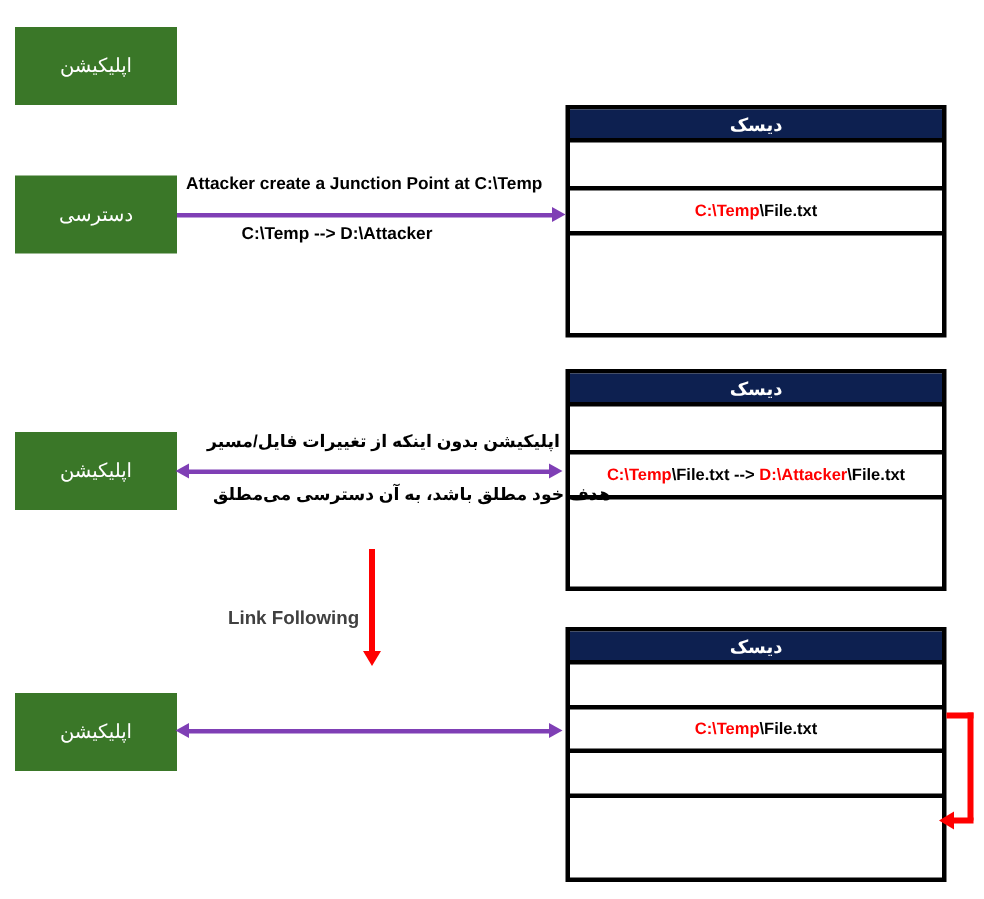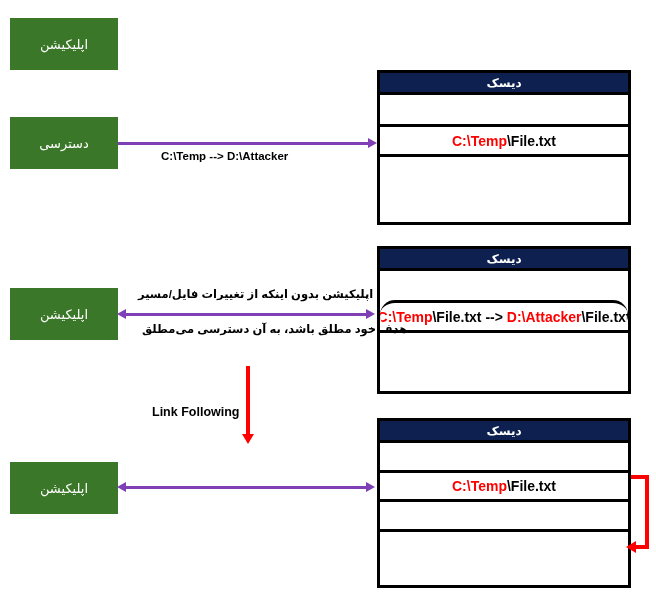--- a/index.html
+++ b/index.html
@@ -55,21 +55,21 @@
     justify-content: center;
     box-sizing: border-box;
     flex: 0 0 auto;
   }
   .disk-row {
     border-top: 3px solid #000000;
     box-sizing: border-box;
     display: flex;
     align-items: center;
     justify-content: center;
-    font-size: 14px;
+    font-size: 11px;
     font-weight: bold;
     color: #000000;
     white-space: nowrap;
     overflow: hidden;
   }
   .disk-row.empty { justify-content: center; }
   .pathtext { white-space: nowrap; }
   .pathtext .red { color: #ff0000; }
   .pathtext .blk { color: #000000; }
 
@@ -167,49 +167,50 @@
     <div class="disk-row empty" style="height:32px;"></div>
     <div class="disk-row" style="height:30px;">
       <span class="pathtext"><span class="red" style="color: rgb(255, 0, 0);">C:\Temp</span><span class="blk">\File.txt</span></span>
     </div>
     <div class="disk-row empty" style="flex:1 1 auto;"></div>
   </div>
 
   <div class="disk" style="left:377px; top:246px; width:254px; height:148px;">
     <div class="disk-header" style="height: 19px; background: rgb(13, 32, 80);">دیسک</div>
     <div class="disk-row empty" style="height:32px;"></div>
-    <div class="disk-row" style="height:30px;border-radius:15px;">
+    <div class="disk-row" style="height:30px;">
       <span class="pathtext"><span class="red" style="color: rgb(255, 0, 0);">C:\Temp</span><span class="blk">\File.txt --&gt; </span><span class="red" style="color: rgb(255, 0, 0);">D:\Attacker</span><span class="blk">\File.txt</span></span>
     </div>
     <div class="disk-row empty" style="flex:1 1 auto;"></div>
   </div>
 
   <div class="disk" style="left:377px; top:418px; width:254px; height:170px;">
     <div class="disk-header" style="height: 19px; background: rgb(13, 32, 80);">دیسک</div>
     <div class="disk-row empty" style="height:30px;"></div>
     <div class="disk-row" style="height:29px;">
       <span class="pathtext"><span class="red" style="color: rgb(255, 0, 0);">C:\Temp</span><span class="blk">\File.txt</span></span>
     </div>
     <div class="disk-row empty" style="height:30px;"></div>
     <div class="disk-row empty" style="flex:1 1 auto;"></div>
   </div>
 
   <div class="arrow-purple" style="left: 118px; top: 142px; width: 252px; background: rgb(127, 63, 181);"></div>
   <div class="ah ah-right" style="left: 368px; top: 138px; border-left-color: rgb(127, 63, 181);"></div>
+  <div class="cap" style="left:124px; top:117px;">Attacker create a Junction Point at C:\Temp</div>
   <div class="cap" style="left:161px; top:150px;">C:\Temp --&gt; D:\Attacker</div>
 
   <div class="arrow-purple" style="left: 124px; top: 313px; width: 244px; background: rgb(127, 63, 181);"></div>
   <div class="ah ah-right" style="left: 366px; top: 309px; border-left-color: rgb(127, 63, 181);"></div>
   <div class="ah ah-left" style="left: 117px; top: 309px; border-right-color: rgb(127, 63, 181);"></div>
   <div class="cap rtl" style="left:138px; top:287px;">اپلیکیشن بدون اینکه از تغییرات فایل/مسیر</div>
   <div class="cap rtl" style="left:142px; top:322px;">هدف خود مطلق باشد، به آن دسترسی می‌مطلق</div>
 
   <div class="red-v" style="left: 246px; top: 366px; height: 70px; background: rgb(255, 0, 0);"></div>
   <div class="red-head-down" style="left: 242px; top: 434px; border-top-color: rgb(255, 0, 0);"></div>
-  <div class="red-label" style="left: 152px; top: 405px; color: #000000;">Link Following</div>
+  <div class="red-label" style="left: 152px; top: 405px; color: #404040;">Link Following</div>
 
   <div class="arrow-purple" style="left: 124px; top: 486px; width: 244px; background: rgb(127, 63, 181);"></div>
   <div class="ah ah-right" style="left: 366px; top: 482px; border-left-color: rgb(127, 63, 181);"></div>
   <div class="ah ah-left" style="left: 117px; top: 482px; border-right-color: rgb(127, 63, 181);"></div>
 
   <div class="red-h" style="left: 631px; top: 475px; width: 18px; background: rgb(255, 0, 0);"></div>
   <div class="red-v" style="left: 645px; top: 475px; height: 72px; background: rgb(255, 0, 0);"></div>
   <div class="red-h" style="left: 636px; top: 545px; width: 13px; background: rgb(255, 0, 0);"></div>
   <div class="red-head-left" style="left: 626px; top: 541px; border-right-color: rgb(255, 0, 0);"></div>
 

